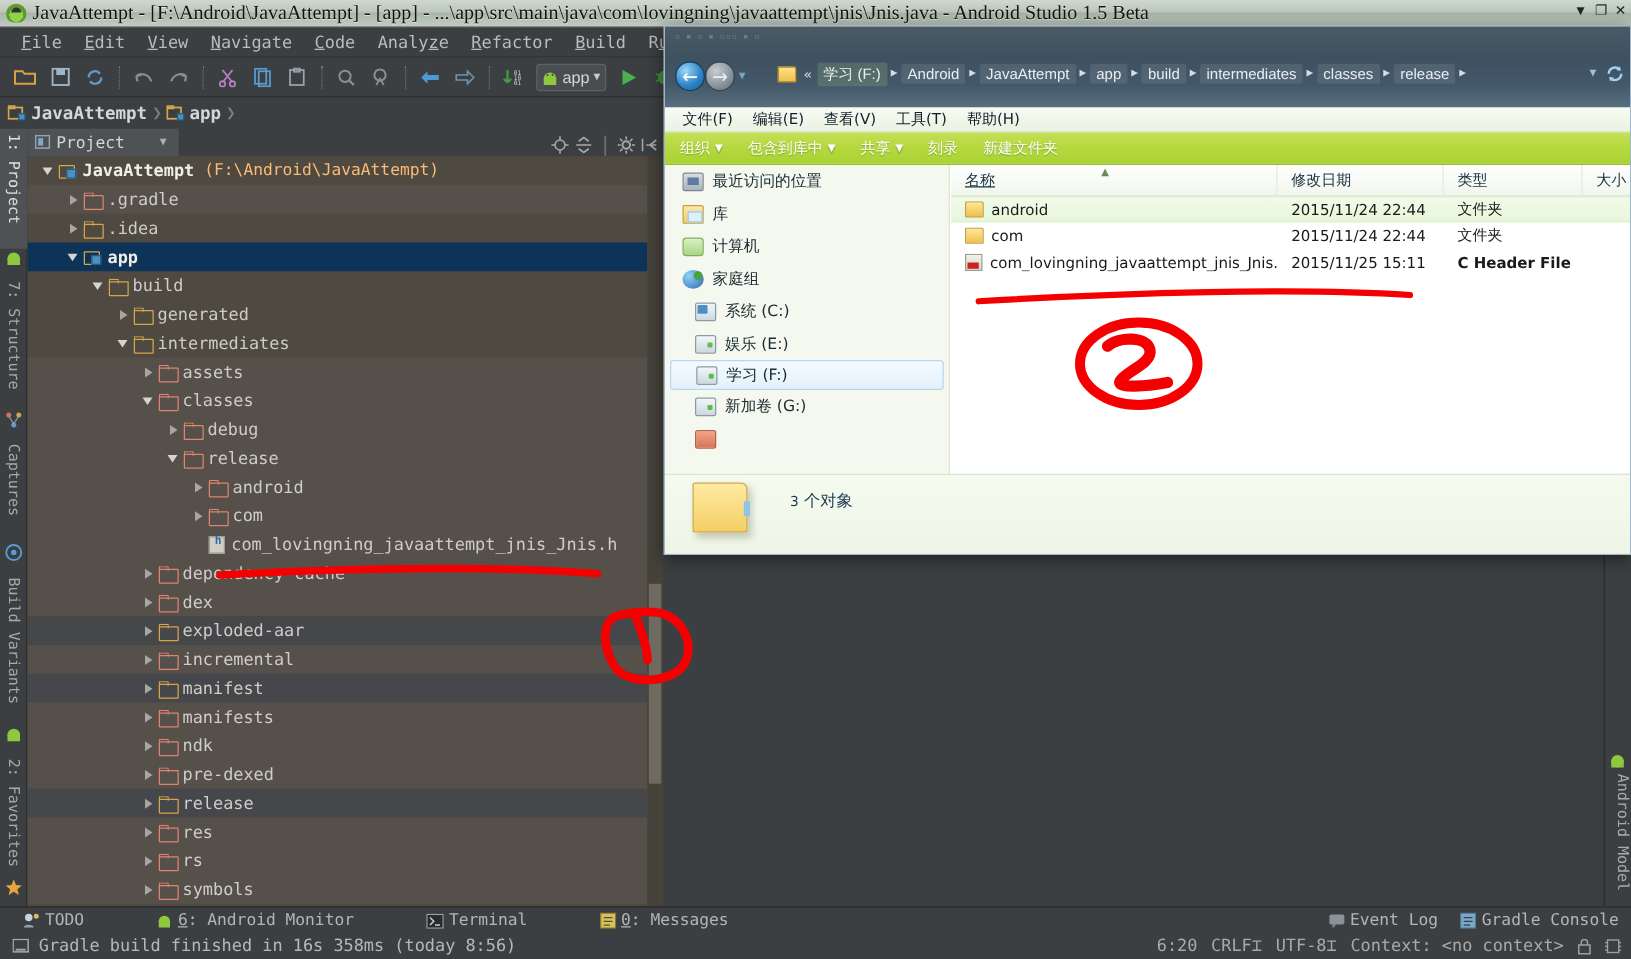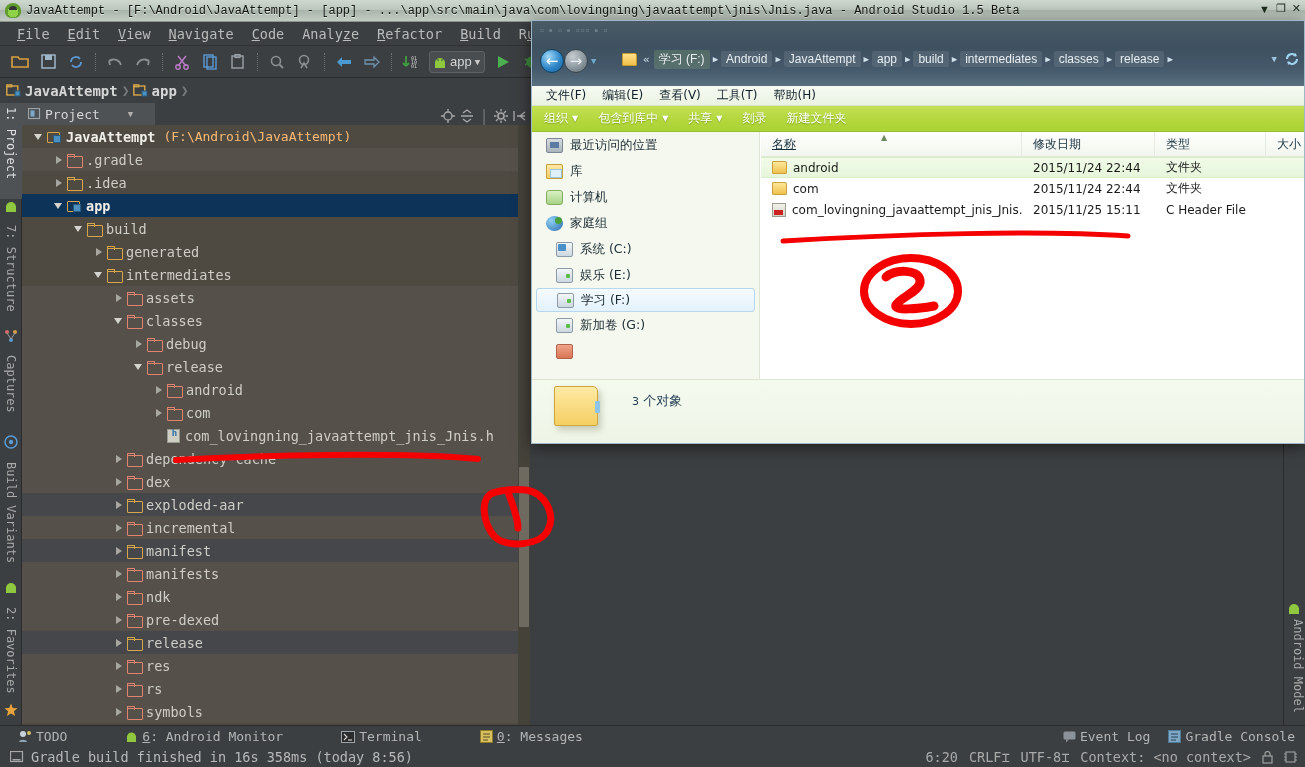--- a/index.html
+++ b/index.html
@@ -27,22 +27,22 @@
     width: 16px; height: 15px; margin: 0 5px 0 5px;
     background: radial-gradient(circle at 50% 60%, #8fd24a 0 45%, #5f9b2c 46% 100%);
     border-radius: 50% 50% 40% 40%;
     position: relative; flex: none;
   }
   #as-titlebar .ico:after {
     content: ""; position: absolute; left: 4px; top: 3px; width: 8px; height: 4px;
     background: #333; border-radius: 4px 4px 0 0;
   }
   #as-title-text {
-    font-family: Liberation Mono, monospace;
-    font-size: 12px; color: #10140f; white-space: nowrap;
+    font-family: Liberation Serif, serif;
+    font-size: 16px; color: #10140f; white-space: nowrap;
     text-shadow: 0 1px 0 rgba(255,255,255,.6);
   }
   #as-winbtns { position: absolute; right: 4px; top: 2px; display: flex; gap: 6px; align-items: center; }
   #as-winbtns div { font-family: "Liberation Sans", sans-serif; font-size: 11px; color: #1b2b1b; }
 
   
   #as-menubar {
     position: absolute; left: 0; top: 22px; width: 1305px; height: 24px;
     background: #3c3f41; display: flex; align-items: center; padding-left: 8px;
     border-bottom: 1px solid #323232;
@@ -108,21 +108,21 @@
   #proj-panel {
     position: absolute; left: 22px; top: 103px; width: 508px; height: 622px;
     background: #4e4a41;
   }
   #proj-header {
     position: absolute; left: 0; top: 0; width: 508px; height: 22px;
     background: #3c3f41; display: flex; align-items: center;
   }
   #proj-tab {
     height: 22px; background: #4e5254; display: flex; align-items: center;
-    gap: 4px; padding: 0 22px 0 6px; min-width: 118px;
+    gap: 4px; padding: 0 10px 0 6px; min-width: 118px;
   }
   #proj-tab .t { font-size: 13px; color: #d6d6d6; }
   #proj-header-actions { position: absolute; right: 4px; top: 3px; display: flex; gap: 5px; align-items: center; }
   #proj-tree {
     position: absolute; left: 0; top: 22px; width: 496px; height: 600px;
     overflow: hidden;
   }
   #proj-scroll {
     position: absolute; right: 0; top: 22px; width: 12px; height: 600px;
     background: #45423a;
@@ -996,21 +996,21 @@
               <div class="fcell" style="width: 133px;">2015/11/24 22:44</div>
               <div class="fcell" style="width: 111px;">文件夹</div>
               <div class="fcell" style="width: 40px;"></div>
             </div>
             <div class="frow">
               <div class="fcell" style="width: 261px;">
                 <span class="fhfile"></span>
                 <span>com_lovingning_javaattempt_jnis_Jnis.h</span>
               </div>
               <div class="fcell" style="width: 133px;">2015/11/25 15:11</div>
-              <div class="fcell" style="width: 111px;">C Header File</div>
+              <div class="fcell" style="width: 111px; font-weight: bold;">C Header File</div>
               <div class="fcell" style="width: 40px;"></div>
             </div>
           </div>
       </div>
     </div>
 
     <div id="ex-status">
       <div class="bigfolder"></div>
       <div class="cnt">
         <span class="num">3</span><span> 个对象</span>

